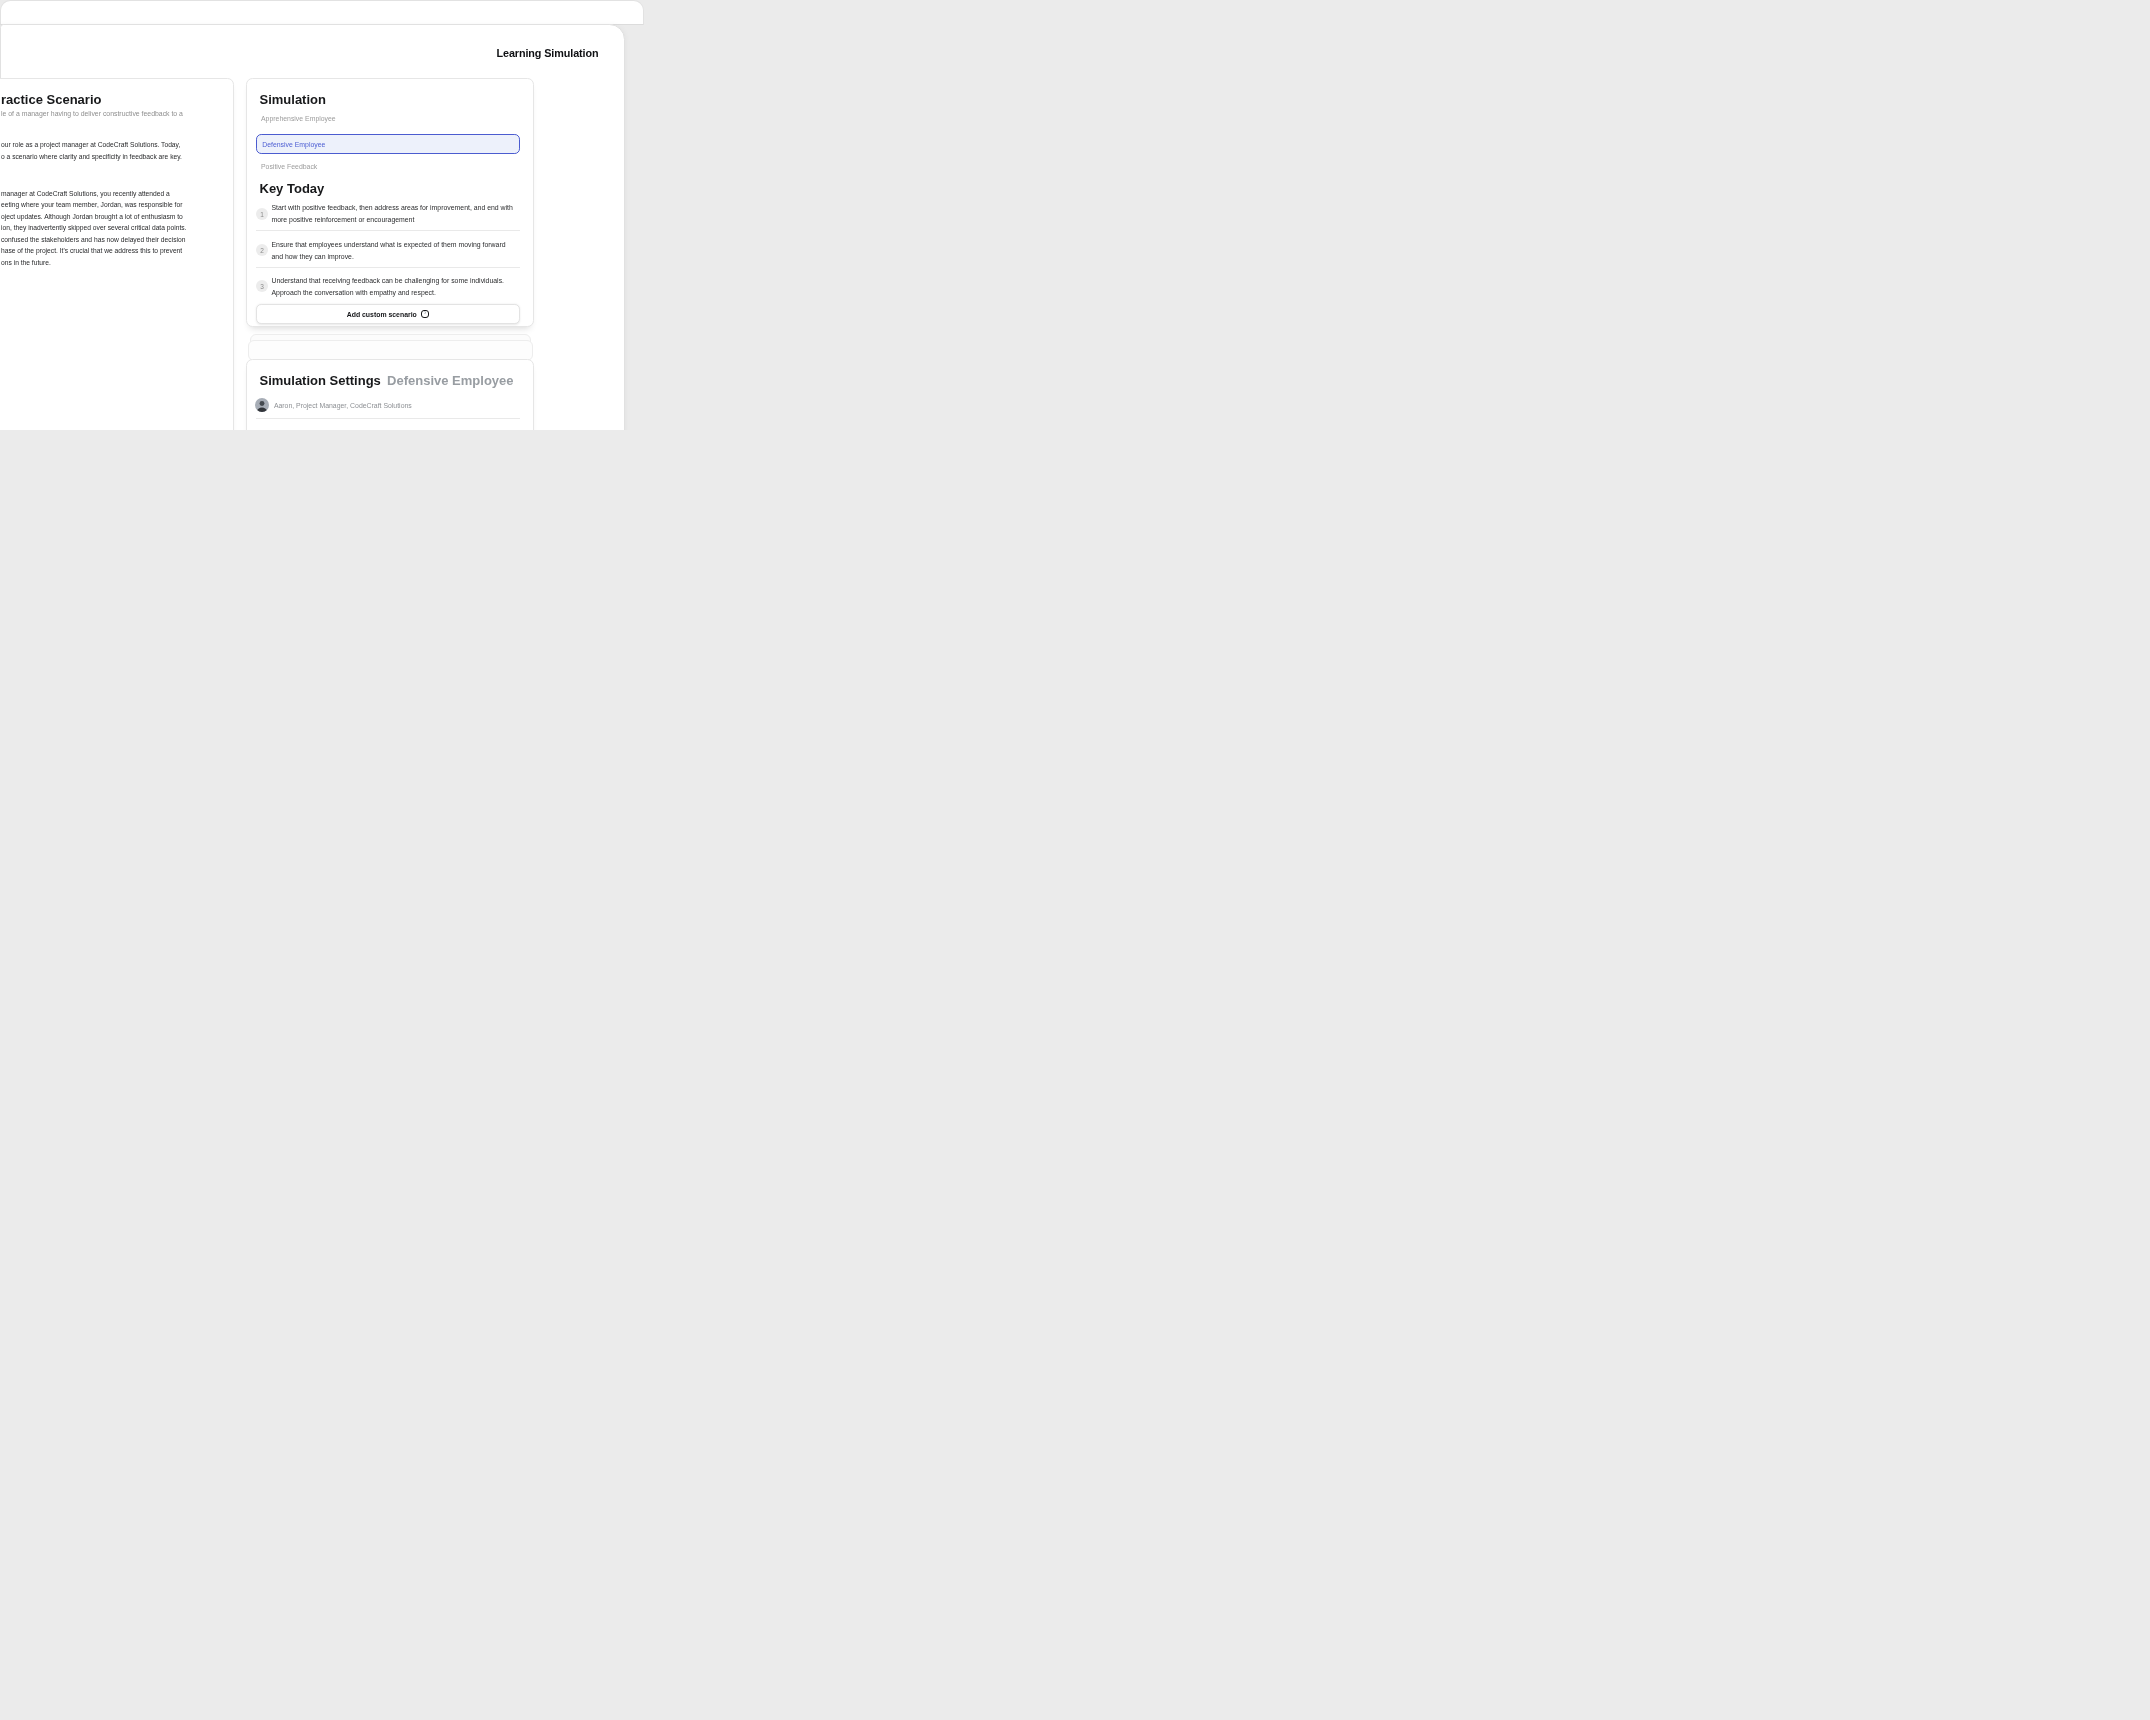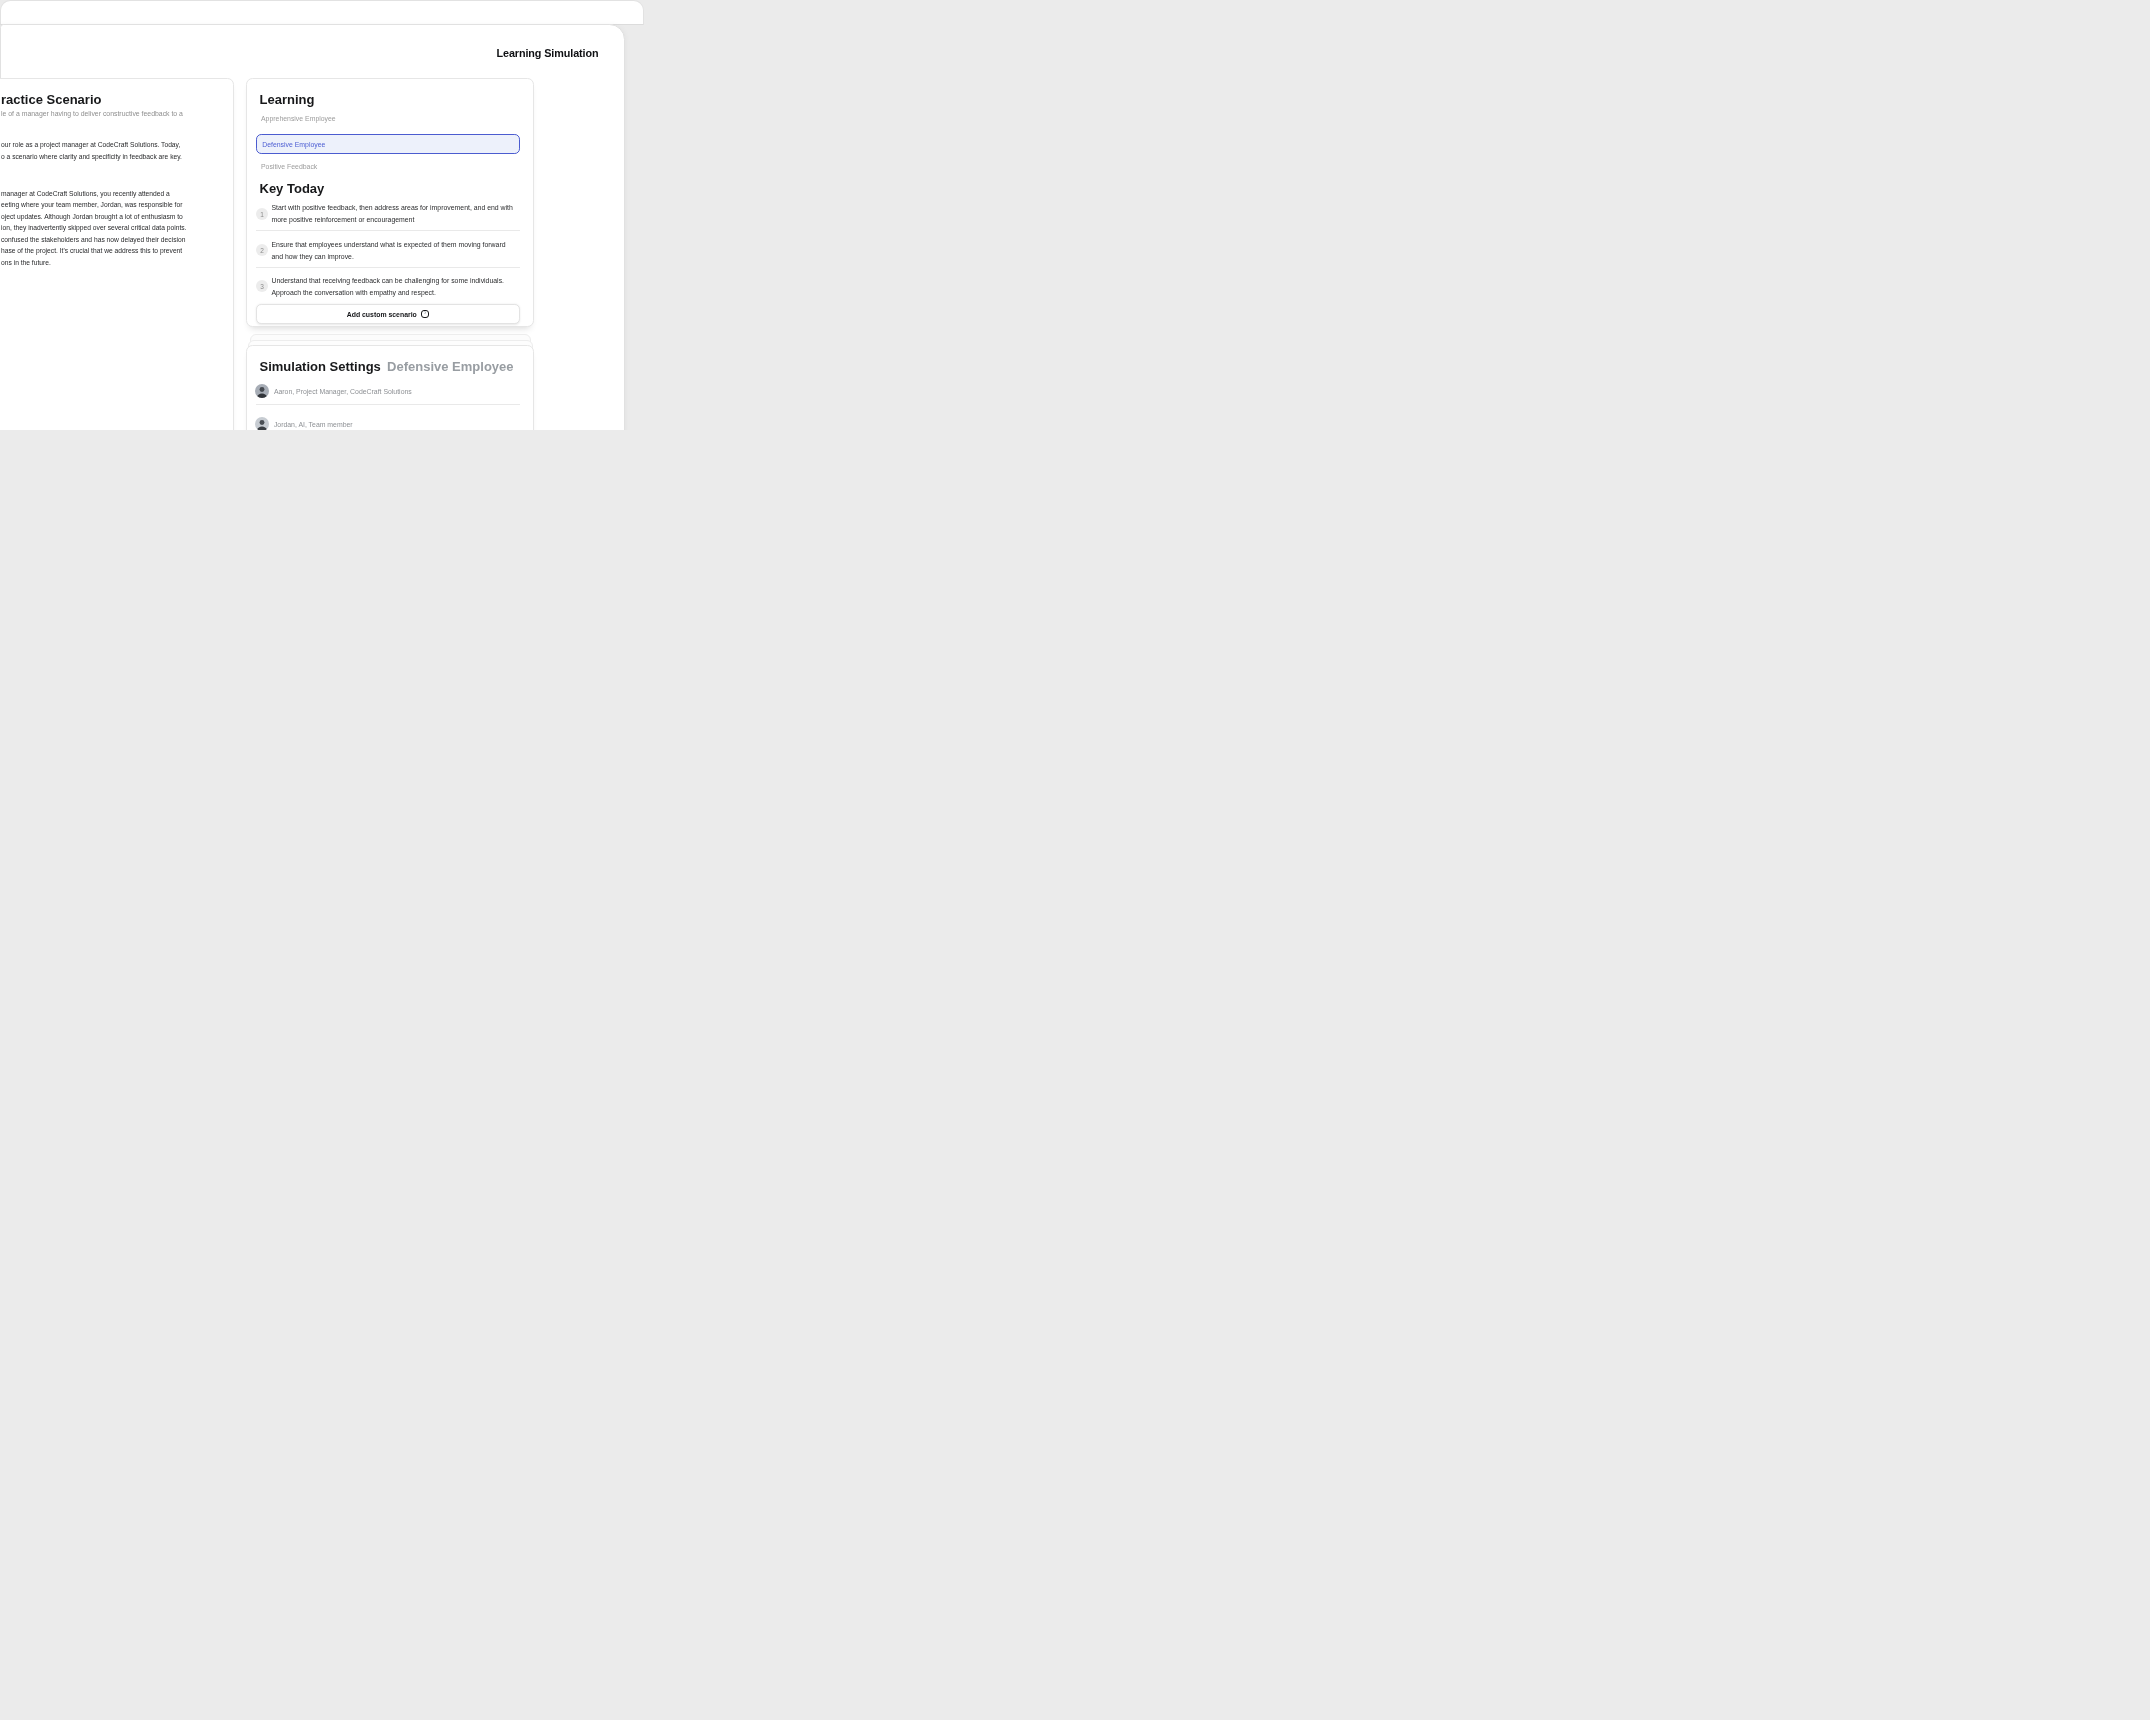--- a/index.html
+++ b/index.html
@@ -77,21 +77,21 @@
     display:flex;align-items:center;justify-content:center;
   }
   .chev{color:#a6abb1;font-size:6.5px;font-weight:700;line-height:1;margin-top:-0.9px;}
 
   
   .sliver{position:absolute;height:19px;background:#fcfcfc;border:0.4px solid #ededed;border-radius:6px;}
   .s1{left:250px;top:334px;width:279px;}
   .s2{left:248px;top:340px;width:283px;background:#fdfdfd;}
 
   
-  .settings{left:246px;top:345px;width:286px;height:92px;overflow:hidden;}
+  .settings{left:246px;top:359px;width:286px;height:92px;overflow:hidden;}
   .settings .card-h{left:12.5px;top:16px;white-space:nowrap;}
   .settings .sub{color:#989da2;font-weight:600;margin-left:2.6px;}
   .person{
     position:absolute;left:8.2px;width:267px;display:flex;align-items:center;gap:4.7px;
     font-size:6.9px;color:#8d9094;cursor:pointer;
   }
   .pr1{top:38px;} .pr2{top:71px;}
   .avatar{width:14px;height:14px;border-radius:50%;overflow:hidden;flex:0 0 14px;}
   .avatar svg{display:block;}
   .sdiv{position:absolute;left:9px;top:58px;width:264px;height:0.4px;background:#e9e9e9;}
@@ -115,21 +115,21 @@
     <div class="pline" style="top:109px">manager at CodeCraft Solutions, you recently attended a</div>
     <div class="pline" style="top:120px">eeting where your team member, Jordan, was responsible for</div>
     <div class="pline" style="top:132px">oject updates. Although Jordan brought a lot of enthusiasm to</div>
     <div class="pline" style="top:143px">ion, they inadvertently skipped over several critical data points.</div>
     <div class="pline" style="top:155px">confused the stakeholders and has now delayed their decision</div>
     <div class="pline" style="top:166px">hase of the project. It's crucial that we address this to prevent</div>
     <div class="pline" style="top:178px">ons in the future.</div>
   </section>
 
   <section class="card scenarios">
-    <h2 class="card-h">Learning</h2>
+    <h2 class="card-h">Simulation</h2>
 
     <div class="opt opt1">Apprehensive Employee</div>
 
     <div class="pill">
       <span class="opt-label">Defensive Employee</span>
     </div>
 
     <div class="opt opt2">Positive Feedback</div>
 
     <h2 class="card-h kg">Key Today</h2>

